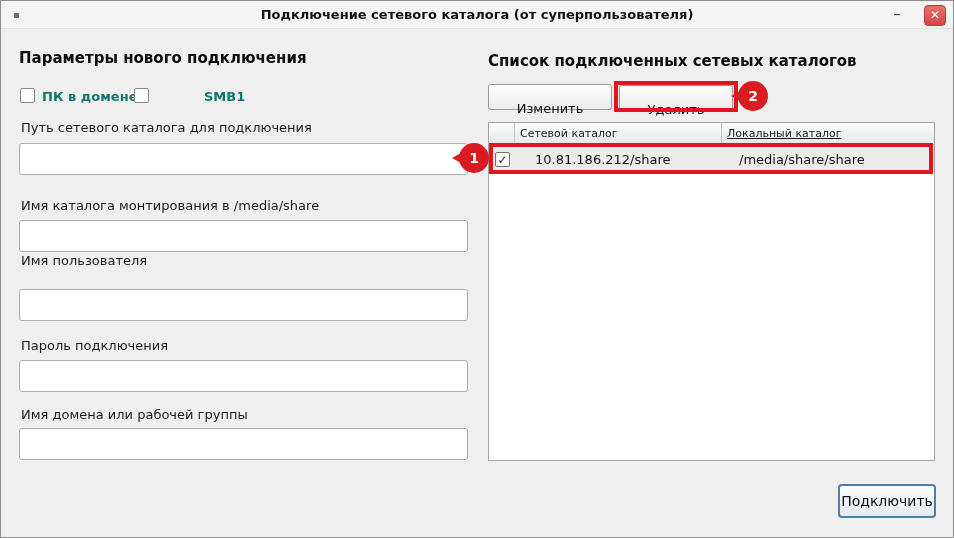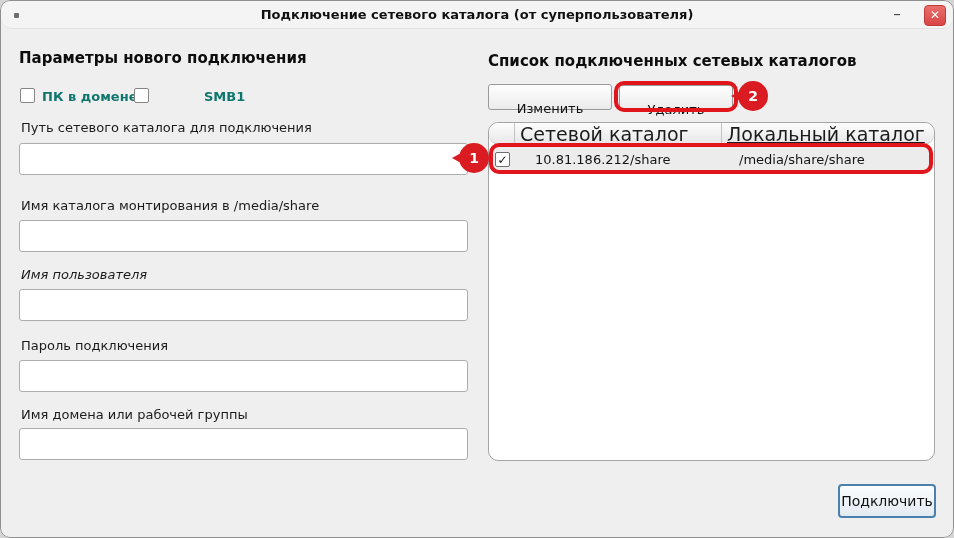--- a/index.html
+++ b/index.html
@@ -1,16 +1,16 @@
 <!DOCTYPE html>
 <html><head>
 <meta charset="utf-8">
 <style>
   html,body{margin:0;padding:0;background:#d4d4d4;}
-  *{box-sizing:border-box;font-family:"DejaVu Sans","Liberation Sans",sans-serif;border-radius:10px;}
+  *{box-sizing:border-box;font-family:"DejaVu Sans","Liberation Sans",sans-serif;}
   .window{
     position:relative;width:954px;height:538px;background:#efefef;
     border:1px solid #8e8e8e;overflow:hidden;
   }
   
   .titlebar{
     position:absolute;top:0;left:0;width:100%;height:28px;
     background:#f4f4f4;border-bottom:1px solid #e2e2e2;
   }
   .window-dot{
@@ -61,21 +61,21 @@
   .table{
     position:absolute;left:487px;top:121px;width:447px;height:339px;
     background:#ffffff;border:1px solid #a5a5a5;
   }
   .table-header{
     position:absolute;left:0;top:0;width:100%;height:22px;
     background:linear-gradient(#fdfdfd,#e7e7e7);border-bottom:1px solid #c2c2c2;
   }
   .th{
     position:absolute;top:0;height:22px;line-height:22px;
-    font-size:19px;color:#1b1b1b;padding-left:5px;
+    font-size:11px;color:#1b1b1b;padding-left:5px;
   }
   .col-sep{position:absolute;top:0;width:1px;height:22px;background:#c2c2c2;}
   .table-row{
     position:absolute;left:0;top:22px;width:100%;height:29px;background:#ececec;
   }
   .row-cb{
     position:absolute;left:6px;top:7px;width:15px;height:15px;background:#ffffff;
     border:1px solid #6f6f6f;border-radius:2px;text-align:center;line-height:14px;
     font-size:12px;font-weight:bold;color:#111;
   }
@@ -116,21 +116,21 @@
 
   <div class="cb" style="left:133px;top:87px;"></div>
   <div class="cb-label" style="left:155px;top:88px;margin-left:48px;">SMB1</div>
 
   <div class="field-label" style="left:20px;top:119px;">Путь сетевого каталога для подключения</div>
   <input class="text-input" style="top: 142px;" value="">
 
   <div class="field-label" style="left:20px;top:197px;">Имя каталога монтирования в /media/share</div>
   <input class="text-input" style="top: 219px;" value="">
 
-  <div class="field-label" style="left:20px;top:266px;font-style:italic;">Имя пользователя</div>
+  <div class="field-label" style="left:20px;top:252px;">Имя пользователя</div>
   <input class="text-input" style="top: 288px;" value="">
 
   <div class="field-label" style="left:20px;top:337px;">Пароль подключения</div>
   <input class="text-input" style="top: 359px;" value="">
 
   <div class="field-label" style="left:20px;top:406px;">Имя домена или рабочей группы</div>
   <input class="text-input" style="top: 427px;" value="">
 
   <div class="panel-heading" style="left:487px;top:51px;">Список подключенных сетевых каталогов</div>
 

